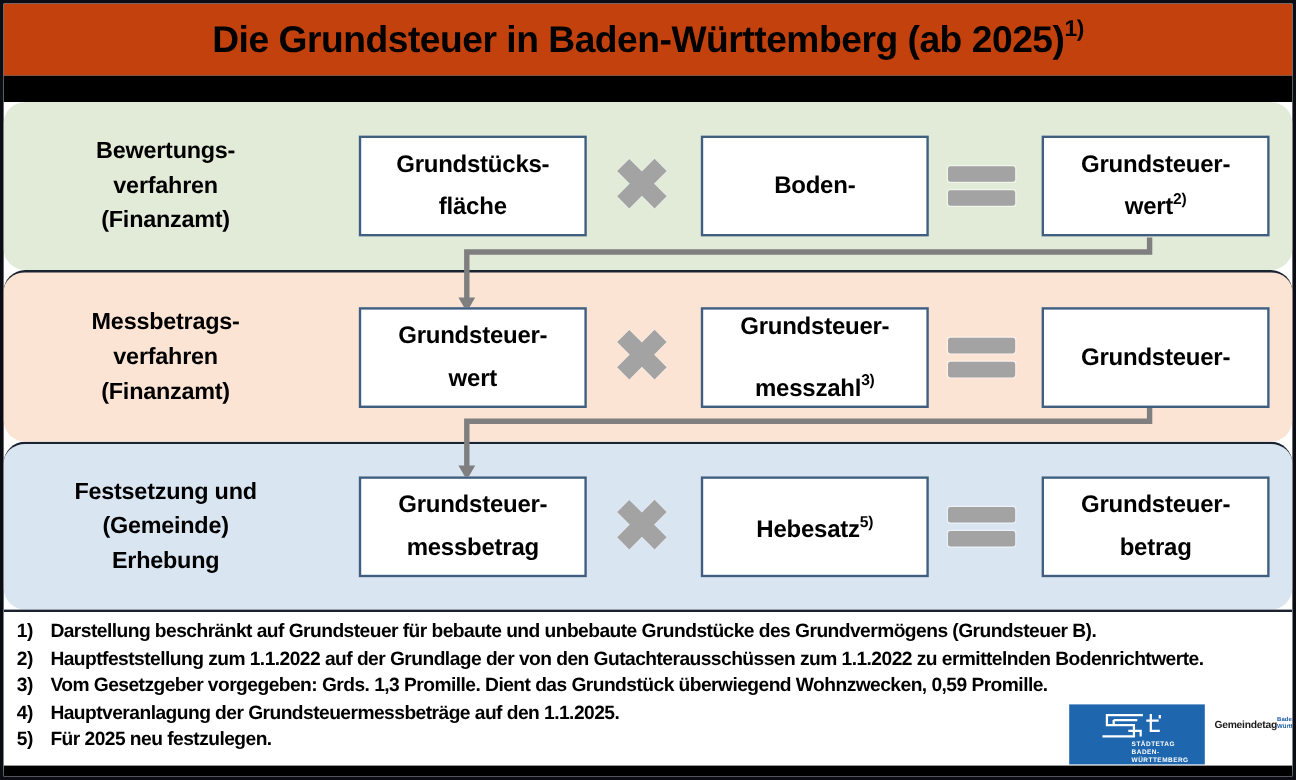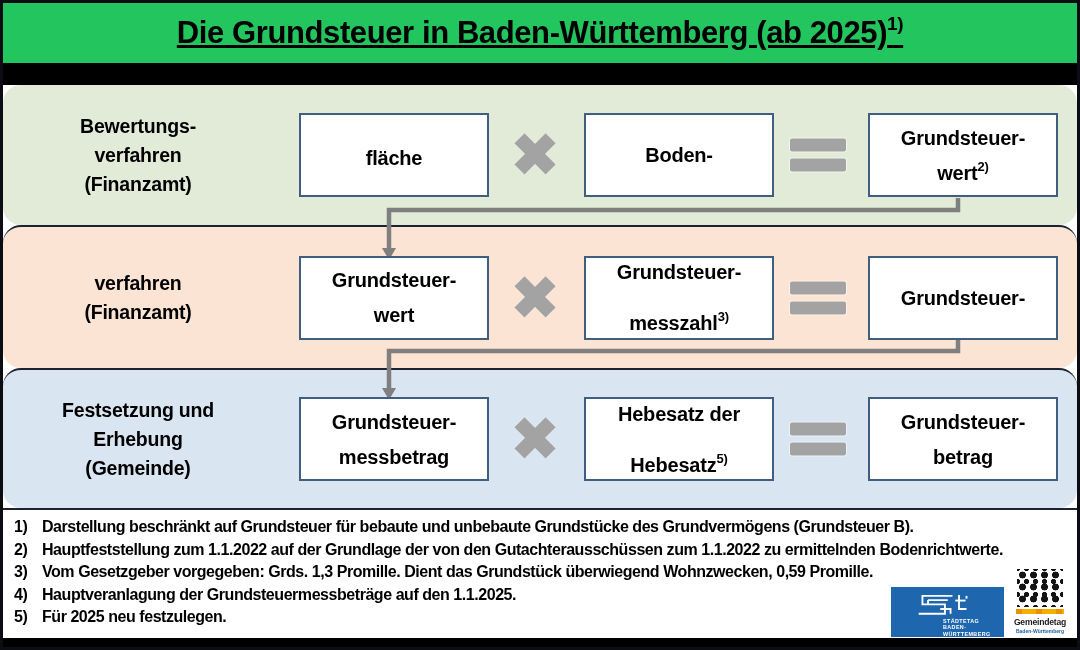--- a/index.html
+++ b/index.html
@@ -8,22 +8,22 @@
     width:1080px;height:650px;
     box-sizing:border-box;
     border:3px solid #0c0c14;
     font-family:"Liberation Sans", sans-serif;
     overflow:hidden;
     background:#ffffff;
   }
   
   .title-bar{
     height:60px;
-    background:#22c55e;
-    display:flex;align-items:center;justify-content:center;text-decoration:underline;
+    background:#c2410c;
+    display:flex;align-items:center;justify-content:center;
   }
   .title-bar h1{
     margin:0;
     font-size:31px;font-weight:bold;color:#000;
     letter-spacing:-0.4px;
   }
   .title-bar sup{font-size:19px;font-weight:bold;position:relative;top:-2px;}
   .hbar{width:100%;background:#000;}
   .hbar.top{height:22px;}
   .hbar.bottom{position:absolute;left:0;bottom:0;height:9px;z-index:6;}
@@ -100,21 +100,21 @@
     display:flex;flex-direction:column;justify-content:flex-start;
   }
   .logo-st svg{margin:7px 0 0 24px;}
   .logo-st .st-text{
     margin:1px 0 0 52px;
     color:#ffffff;font-size:5.4px;font-weight:bold;letter-spacing:.4px;line-height:6.5px;
   }
   .logo-gt{
     position:absolute;left:1009px;bottom:5px;
     width:56px;height:70px;background:#ffffff;
-    display:flex;flex-direction:column;align-items:center;
+    display:flex;align-items:center;
   }
   .gt-pattern{
     width:46px;height:38px;margin-top:2px;
     background-image:
       radial-gradient(circle, #141414 3.2px, transparent 3.7px),
       radial-gradient(circle, #141414 2.4px, transparent 2.9px);
     background-size:11px 12px, 9px 13px;
     background-position:0 0, 5px 6px;
   }
   .gt-bar{width:48px;height:5px;background:#F2AF00;margin-top:2px;
@@ -132,38 +132,40 @@
   </div>
   <div class="hbar top"></div>
 
   <section class="row r0">
     <div class="row-label">
       <div>Bewertungs-</div>
       <div>verfahren</div>
       <div>(Finanzamt)</div>
     </div>
     <div class="box b0">
+      <div>Grundstücks-</div>
       <div><span>fläche</span><sup></sup></div>
     </div>
     <div class="op times">✖</div>
     <div class="box b1">
       <div>Boden-</div>
     </div>
     <div class="op equals">
       <div class="bar"></div>
       <div class="bar"></div>
     </div>
     <div class="box b2">
       <div>Grundsteuer-</div>
       <div><span>wert</span><sup>2)</sup></div>
     </div>
   </section>
 
   <section class="row r1">
     <div class="row-label">
+      <div>Messbetrags-</div>
       <div>verfahren</div>
       <div>(Finanzamt)</div>
     </div>
     <div class="box b0">
       <div>Grundsteuer-</div>
       <div><span>wert</span><sup></sup></div>
     </div>
     <div class="op times">✖</div>
     <div class="box b1">
       <div>Grundsteuer-</div>
@@ -174,30 +176,29 @@
       <div class="bar"></div>
     </div>
     <div class="box b2">
       <div>Grundsteuer-</div>
     </div>
   </section>
 
   <section class="row r2">
     <div class="row-label">
       <div>Festsetzung und</div>
+      <div>(Gemeinde)</div>
       <div>Erhebung</div>
-      <div>(Gemeinde)</div>
     </div>
     <div class="box b0">
       <div>Grundsteuer-</div>
       <div><span>messbetrag</span><sup></sup></div>
     </div>
     <div class="op times">✖</div>
     <div class="box b1">
-      <div>Hebesatz der</div>
       <div><span>Hebesatz</span><sup>5)</sup></div>
     </div>
     <div class="op equals">
       <div class="bar"></div>
       <div class="bar"></div>
     </div>
     <div class="box b2">
       <div>Grundsteuer-</div>
       <div><span>betrag</span><sup></sup></div>
     </div>

